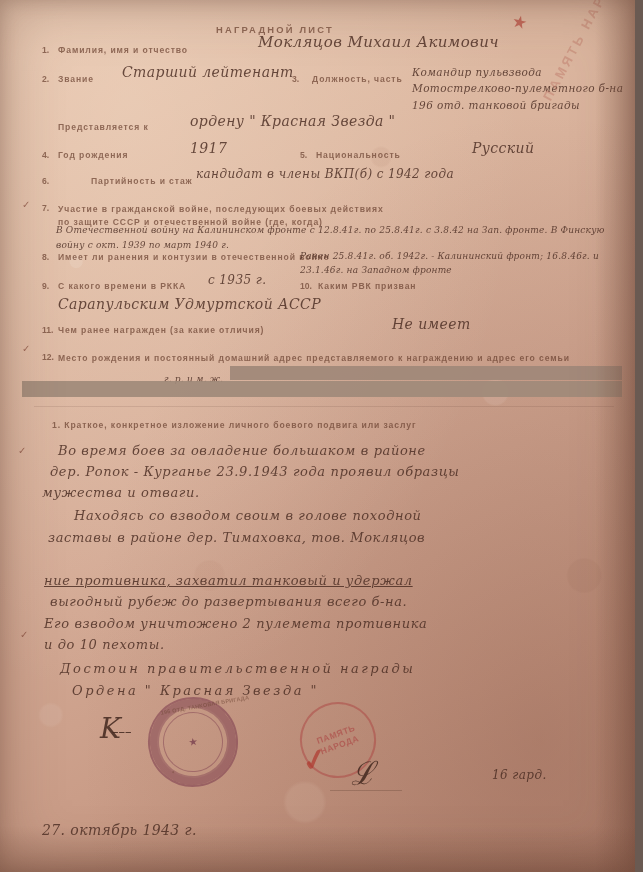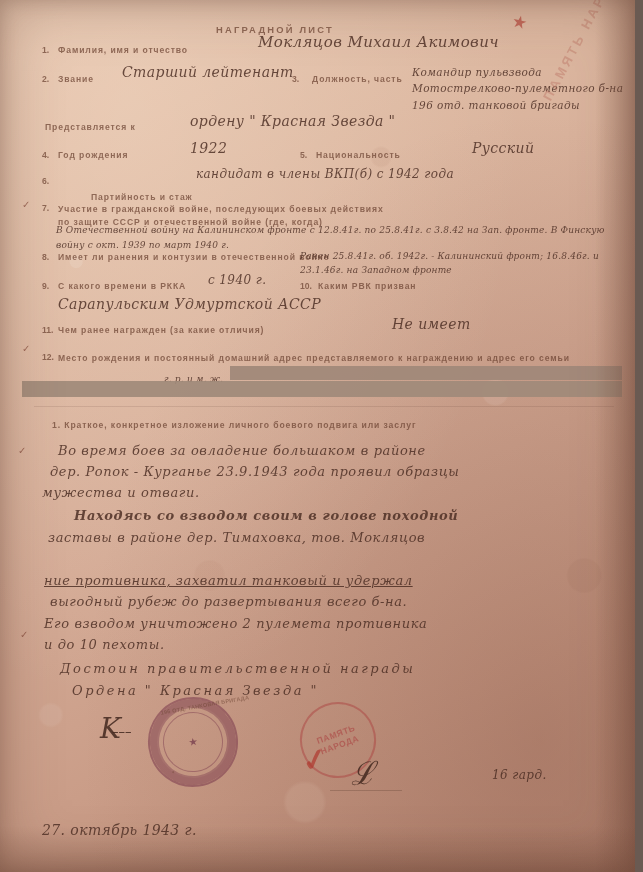--- a/index.html
+++ b/index.html
@@ -214,45 +214,45 @@
   <div class="typed" style="left:58px; top:45px;">Фамилия, имя и отчество</div>
   <div class="hand h1" style="left:258px; top:33px;">Мокляцов Михаил Акимович</div>
 
   <div class="num" style="left:42px; top:74px;">2.</div>
   <div class="typed" style="left:58px; top:74px;">Звание</div>
   <div class="hand h2" style="left:122px; top:64px;">Старший лейтенант</div>
   <div class="num" style="left:292px; top:74px;">3.</div>
   <div class="typed" style="left:312px; top:74px;">Должность, часть</div>
   <div class="hand h4" style="left:412px; top:64px; width:225px; white-space:normal; line-height:1.55;">Командир пульвзвода Мотострелково-пулеметного б-на 196 отд. танковой бригады</div>
 
-  <div class="typed" style="left:45px; top:122px;">Представляется к</div>
+  <div class="typed" style="left:58px; top:122px;">Представляется к</div>
   <div class="hand h2" style="left:190px; top:113px;">ордену " Красная Звезда "</div>
 
   <div class="num" style="left:42px; top:150px;">4.</div>
   <div class="typed" style="left:58px; top:150px;">Год рождения</div>
-  <div class="hand h2" style="left:190px; top:140px;">1922</div>
+  <div class="hand h2" style="left:190px; top:140px;">1917</div>
   <div class="num" style="left:300px; top:150px;">5.</div>
   <div class="typed" style="left:316px; top:150px;">Национальность</div>
   <div class="hand h2" style="left:472px; top:140px;">Русский</div>
 
   <div class="num" style="left:42px; top:176px;">6.</div>
-  <div class="typed" style="left:58px; top:192px;padding-left:33px;">Партийность и стаж</div>
+  <div class="typed" style="left:58px; top:176px;padding-left:33px;">Партийность и стаж</div>
   <div class="hand h3" style="left:196px; top:167px;">кандидат в члены ВКП(б) с 1942 года</div>
 
   <div class="num" style="left:42px; top:203px;">7.</div>
   <div class="typed" style="left:58px; top:203px; width:330px; white-space:normal; line-height:1.55;">Участие в гражданской войне, последующих боевых действиях по защите СССР и отечественной войне (где, когда)</div>
   <div class="hand h5" style="left:56px; top:223px; width:560px; white-space:normal; line-height:1.7;">В Отечественной войну на Калининском фронте с 12.8.41г. по 25.8.41г. с 3.8.42 на Зап. фронте. В Финскую войну с окт. 1939 по март 1940 г.</div>
 
   <div class="num" style="left:42px; top:252px;">8.</div>
   <div class="typed" style="left:58px; top:252px;">Имеет ли ранения и контузии в отечественной войне</div>
   <div class="hand h5" style="left:300px; top:249px; width:330px; white-space:normal; line-height:1.6;">Ранен 25.8.41г. об. 1942г. - Калининский фронт; 16.8.46г. и 23.1.46г. на Западном фронте</div>
 
   <div class="num" style="left:42px; top:281px;">9.</div>
   <div class="typed" style="left:58px; top:281px;">С какого времени в РККА</div>
-  <div class="hand h3" style="left:208px; top:273px;">с 1940 г.</div>
+  <div class="hand h3" style="left:208px; top:273px;">с 1935 г.</div>
   <div class="num" style="left:300px; top:281px;">10.</div>
   <div class="typed" style="left:318px; top:281px;">Каким РВК призван</div>
   <div class="hand h2" style="left:58px; top:296px;">Сарапульским Удмуртской АССР</div>
 
   <div class="num" style="left:42px; top:325px;">11.</div>
   <div class="typed" style="left:58px; top:325px;">Чем ранее награжден (за какие отличия)</div>
   <div class="hand h2" style="left:392px; top:316px;">Не имеет</div>
 
   <div class="num" style="left:42px; top:352px;">12.</div>
   <div class="typed" style="left:58px; top:352px; width:520px; white-space:normal; line-height:1.6;">Место рождения и постоянный домашний адрес представляемого к награждению и адрес его семьи</div>
@@ -266,21 +266,21 @@
   <div class="tick" style="left:18px; top:446px;">✓</div>
   <div class="tick" style="left:20px; top:630px;">✓</div>
 
   <div class="ink-line" style="left:34px; top:406px; width:580px; opacity:.22;"></div>
 
   <div class="typed" style="left:52px; top:420px;">1. Краткое, конкретное изложение личного боевого подвига или заслуг</div>
 
   <div class="hand body" style="left:58px; top:443px;">Во время боев за овладение большаком в районе</div>
   <div class="hand body" style="left:50px; top:464px;">дер. Ропок - Курганье 23.9.1943 года проявил образцы</div>
   <div class="hand body" style="left:42px; top:485px;">мужества и отваги.</div>
-  <div class="hand body" style="left:74px; top:508px;font-weight:bold;">Находясь со взводом своим в голове походной</div>
+  <div class="hand body" style="left:74px; top:508px;">Находясь со взводом своим в голове походной</div>
   <div class="hand body" style="left:48px; top:530px;">заставы в районе дер. Тимаховка, тов. Мокляцов</div>
   <div class="hand body" style="left:44px; top:573px;text-decoration:underline;">ние противника, захватил танковый и удержал</div>
   <div class="hand body" style="left:50px; top:594px;">выгодный рубеж до развертывания всего б-на.</div>
   <div class="hand body" style="left:44px; top:616px;">Его взводом уничтожено 2 пулемета противника</div>
   <div class="hand body" style="left:44px; top:637px;">и до 10 пехоты.</div>
   <div class="hand body spaced" style="left:48px; top:661px;margin-left:12px;">Достоин правительственной награды</div>
   <div class="hand body spaced" style="left:72px; top:683px;">Ордена " Красная Звезда "</div>
 
   <div class="stamp-round" style="left:148px; top:697px;">
     <div class="ring-text">

